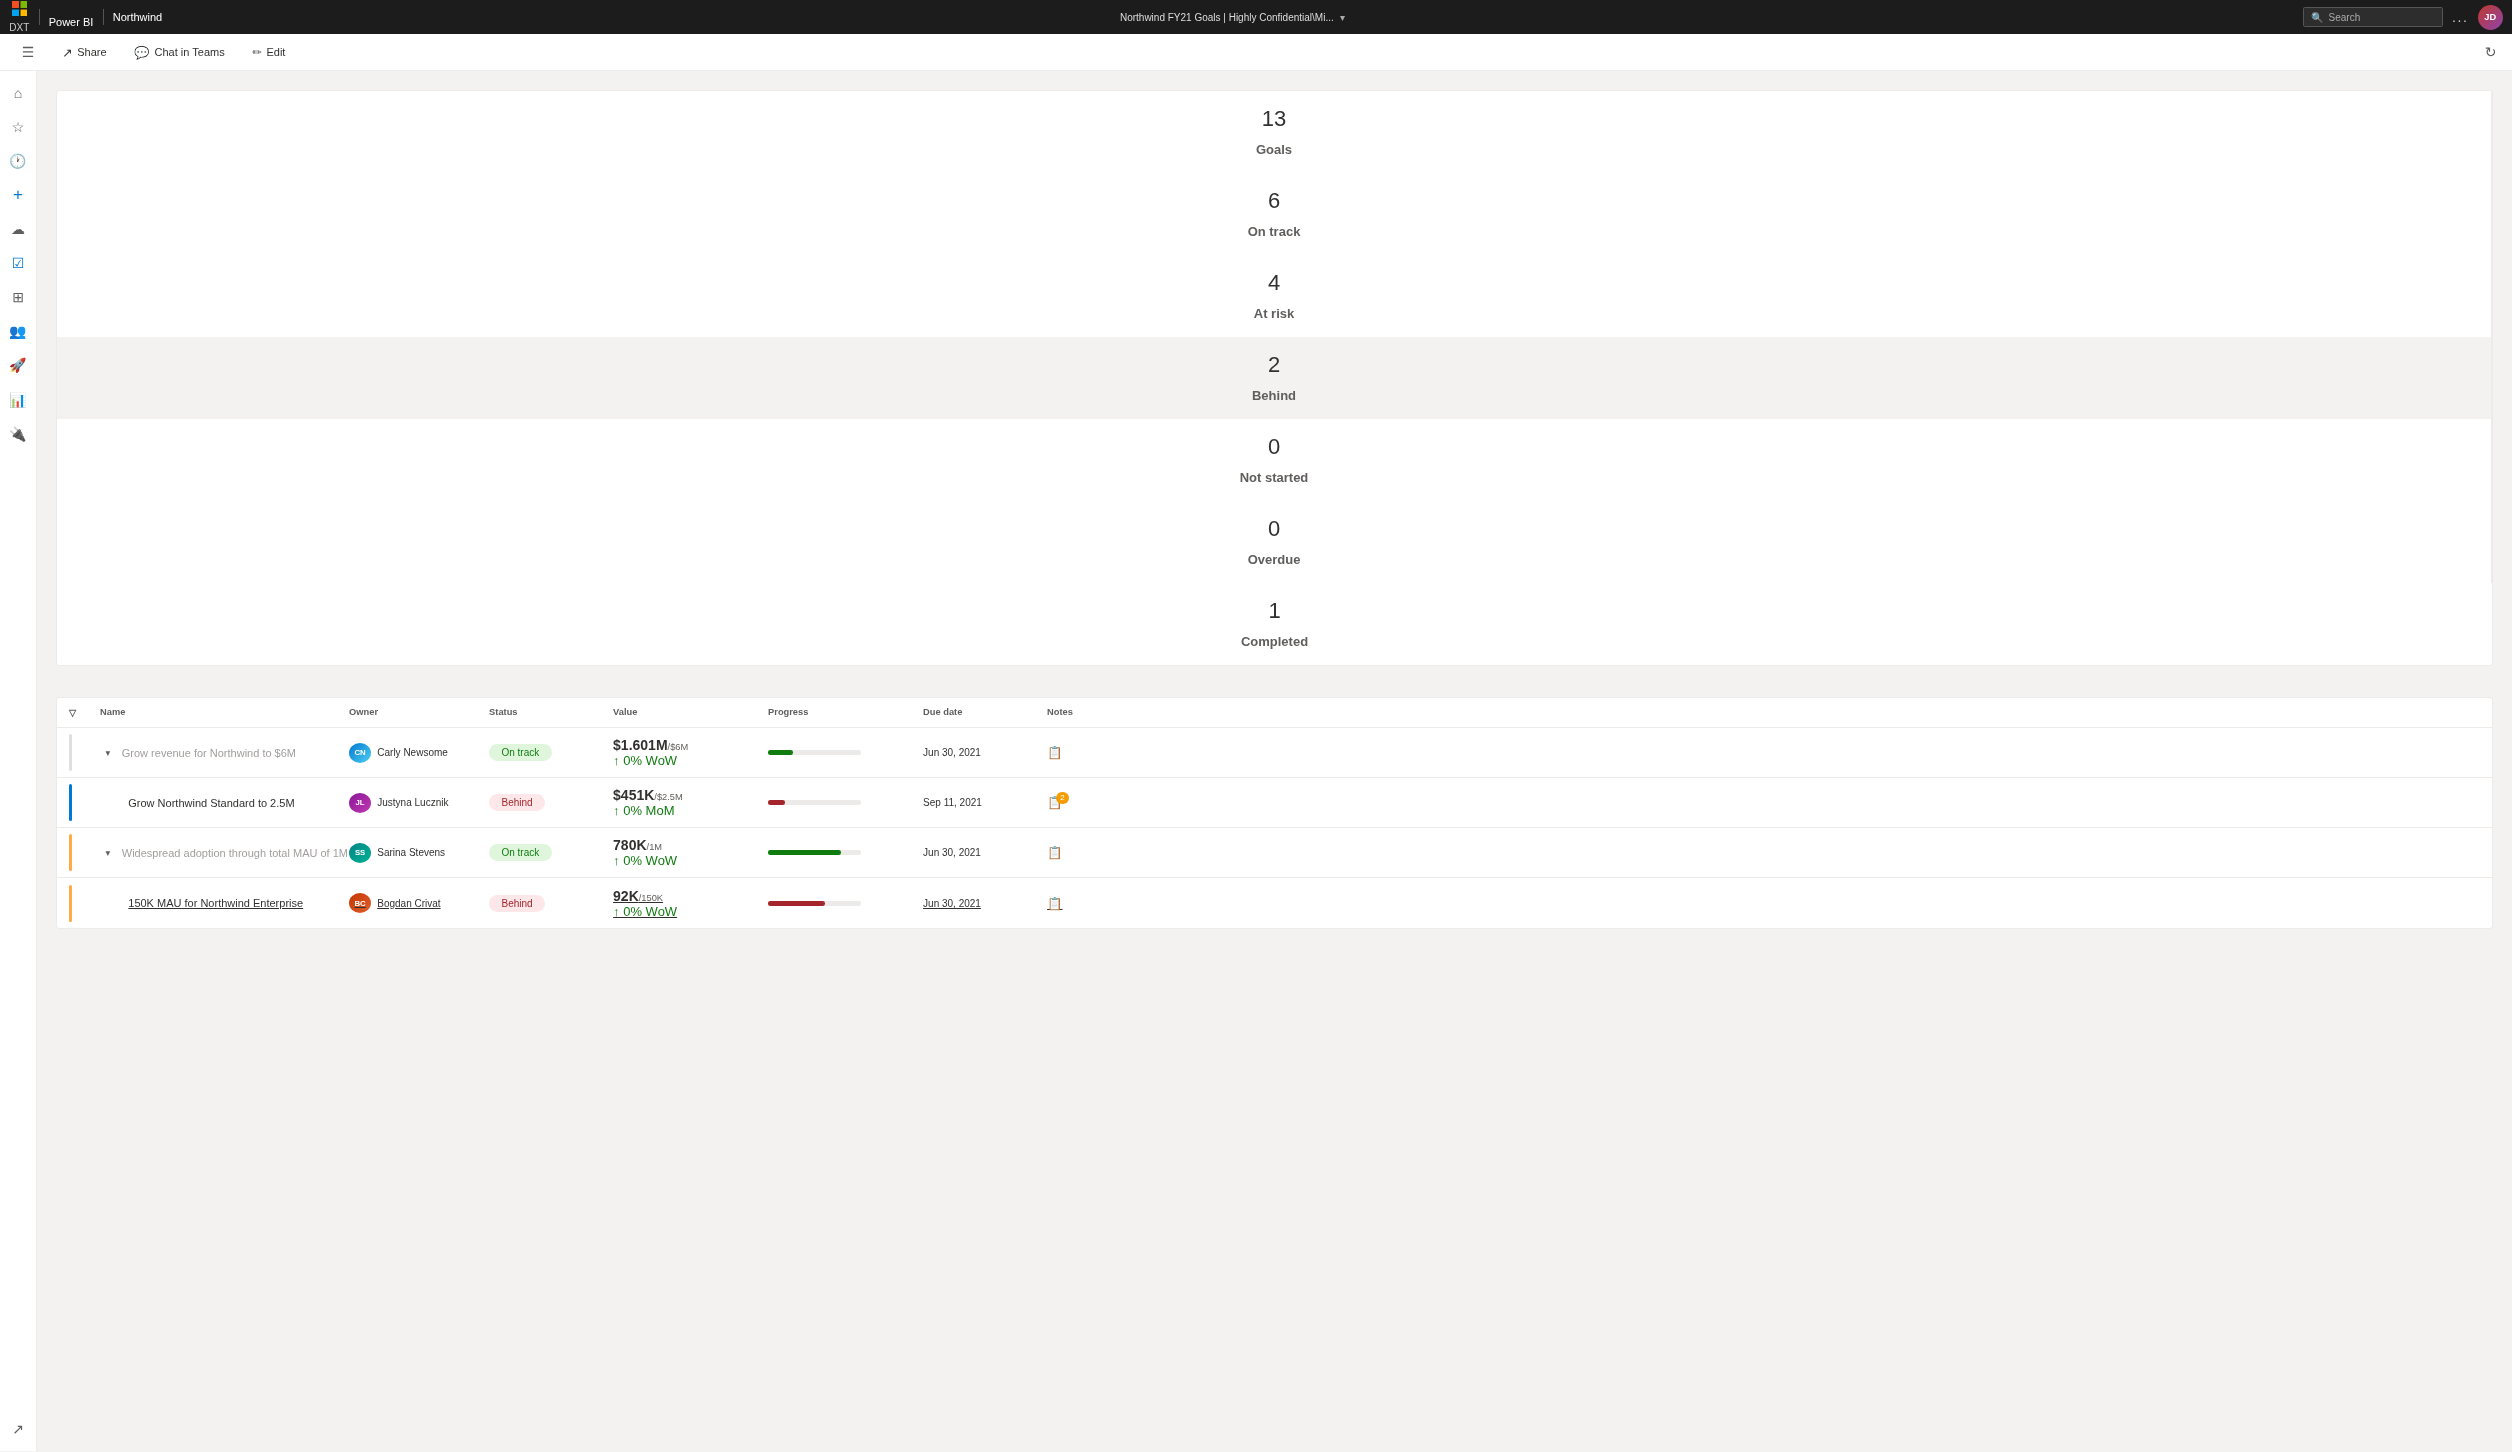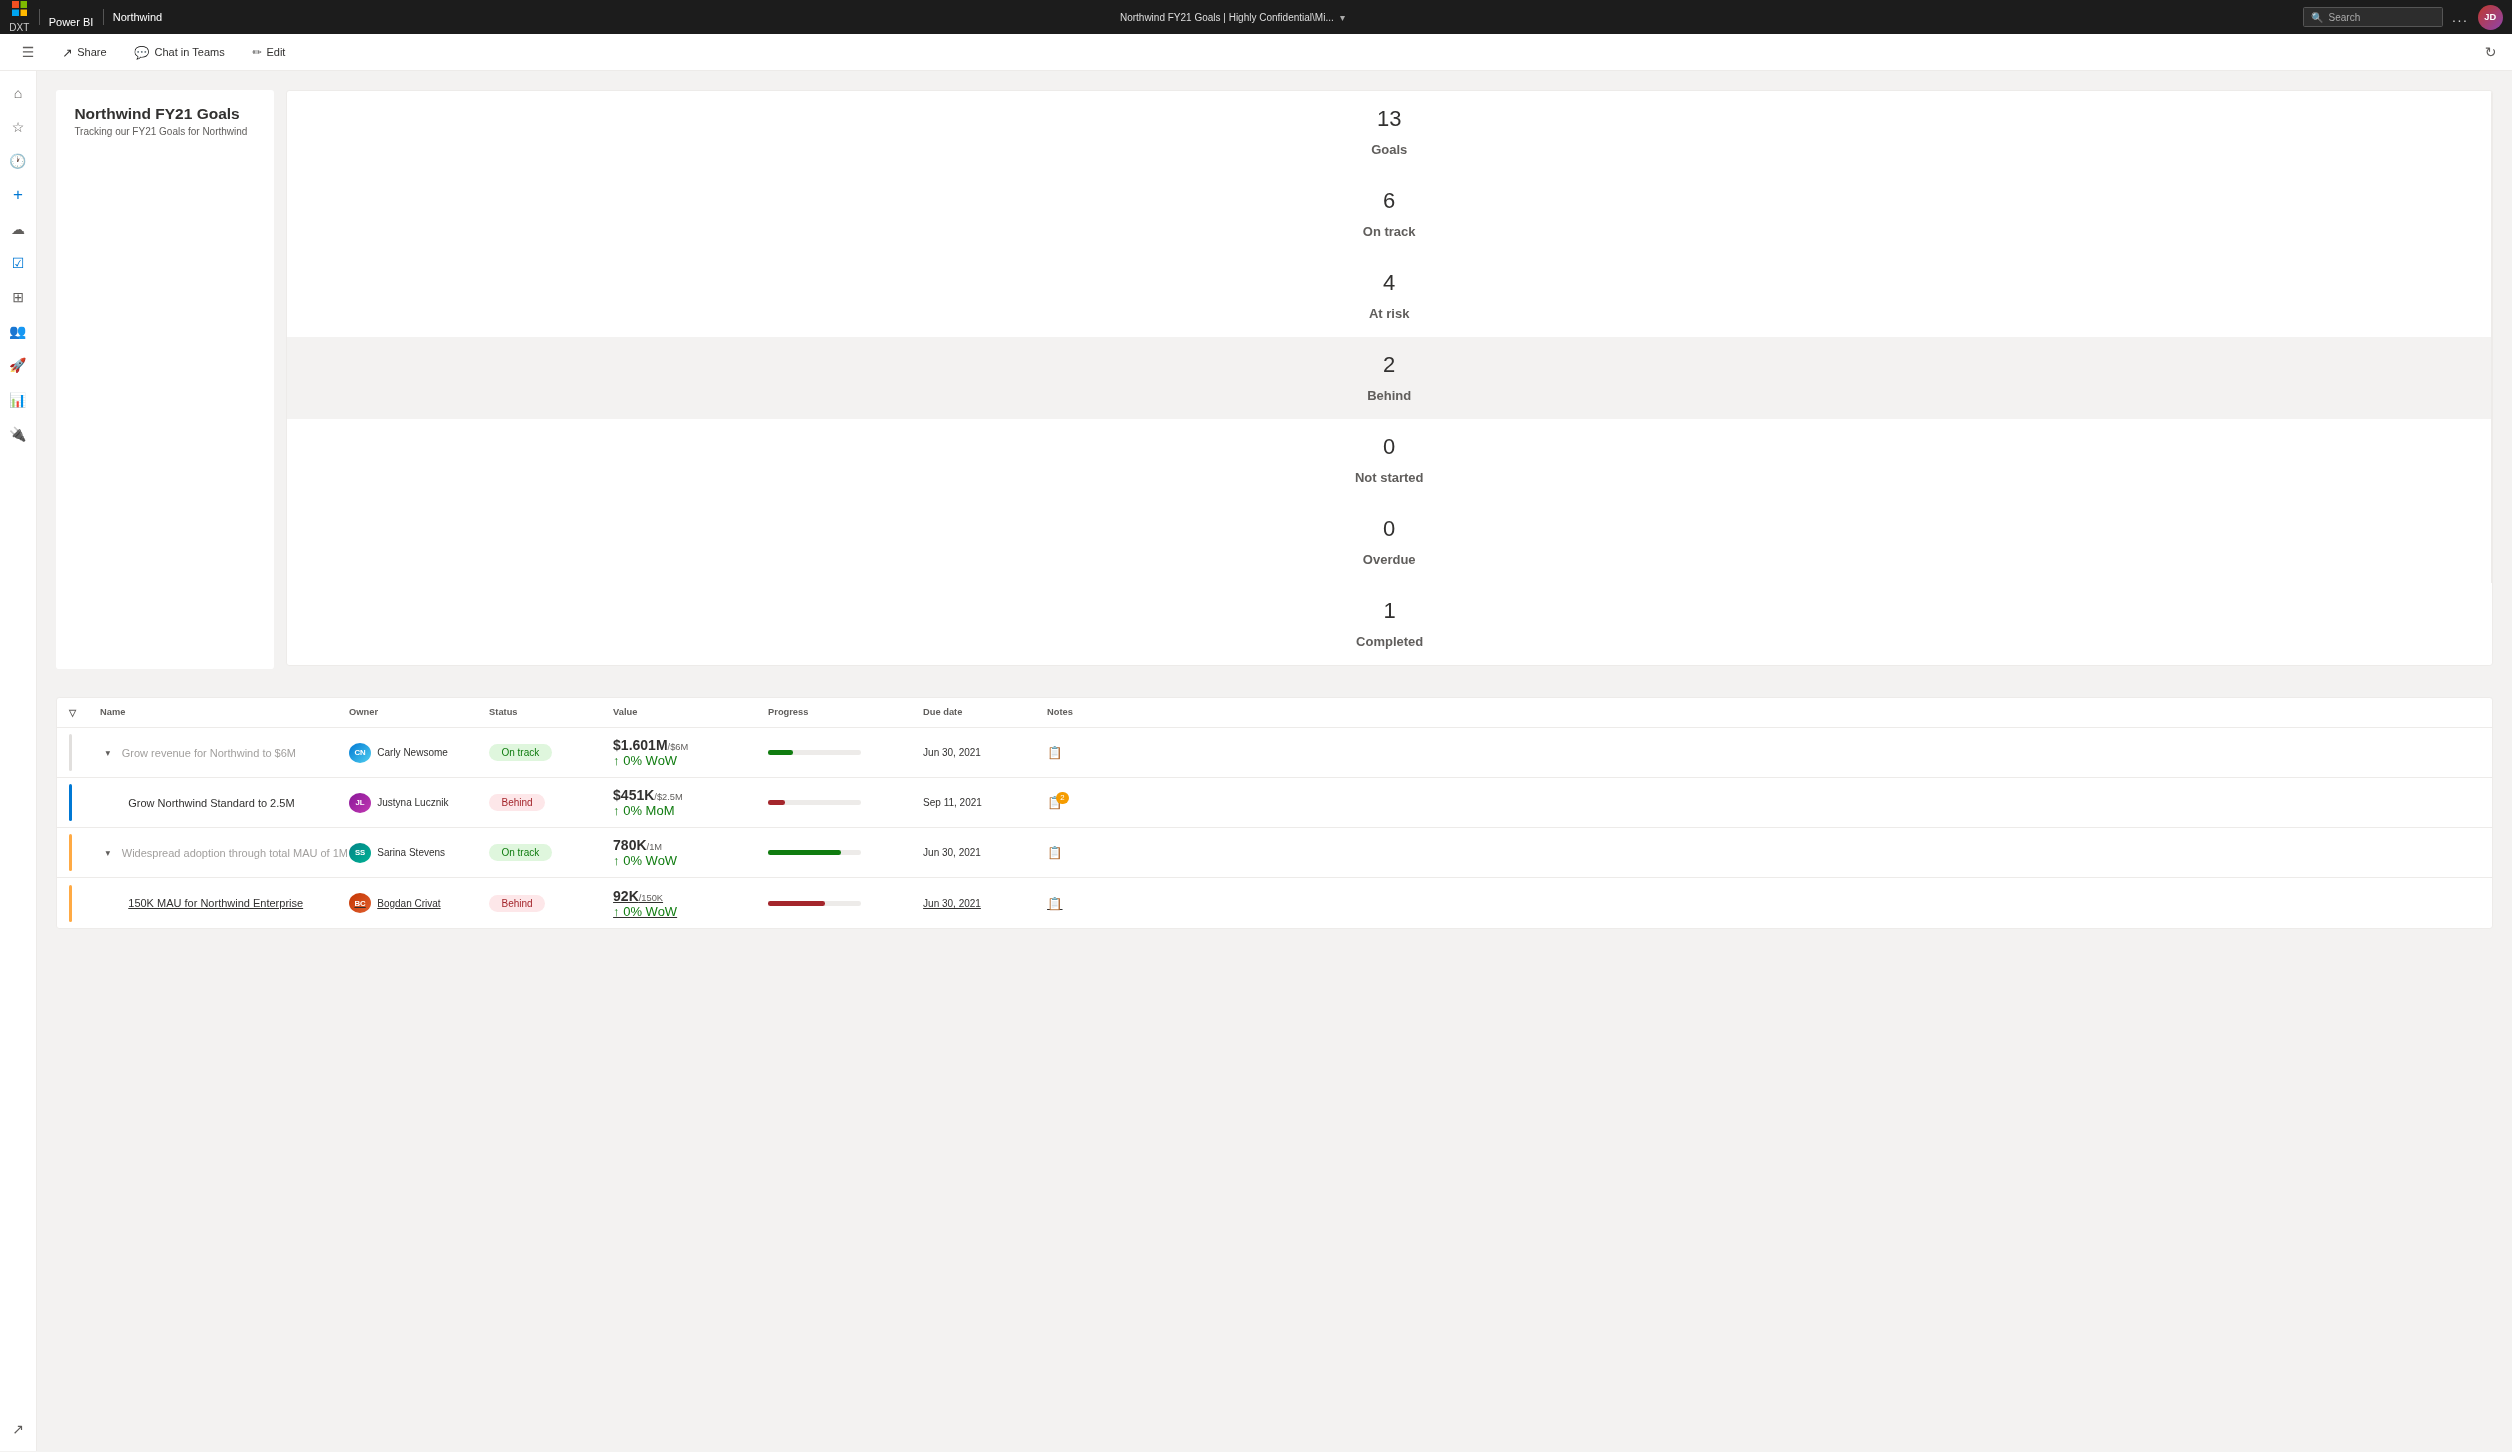--- a/index.html
+++ b/index.html
@@ -231,24 +231,20 @@
     <div class="sidebar-item">🚀</div>
     <div class="sidebar-item">📊</div>
     <div class="sidebar-item">🔌</div>
     <div class="sidebar-item sidebar-bottom" style="margin-top:auto;">↗</div>
   </div>
 
   <div class="main">
 
     <div style="display:flex; gap:12.4px; align-items:stretch; margin-bottom:15.5px;">
 
-      <div class="page-header" style="flex:0 0 auto; min-width:218px;">
-        <div class="page-title">Northwind FY21 Goals</div>
-        <div class="page-subtitle">Tracking our FY21 Goals for Northwind</div>
-      </div>
 
       <div class="stats-row" style="flex:1;">
         <div class="stat-card">
           <div class="stat-number">13</div>
           <div class="stat-label">Goals</div>
         </div>
         <div class="stat-card">
           <div class="stat-number">6</div>
           <div class="stat-label">On track</div>
         </div>

